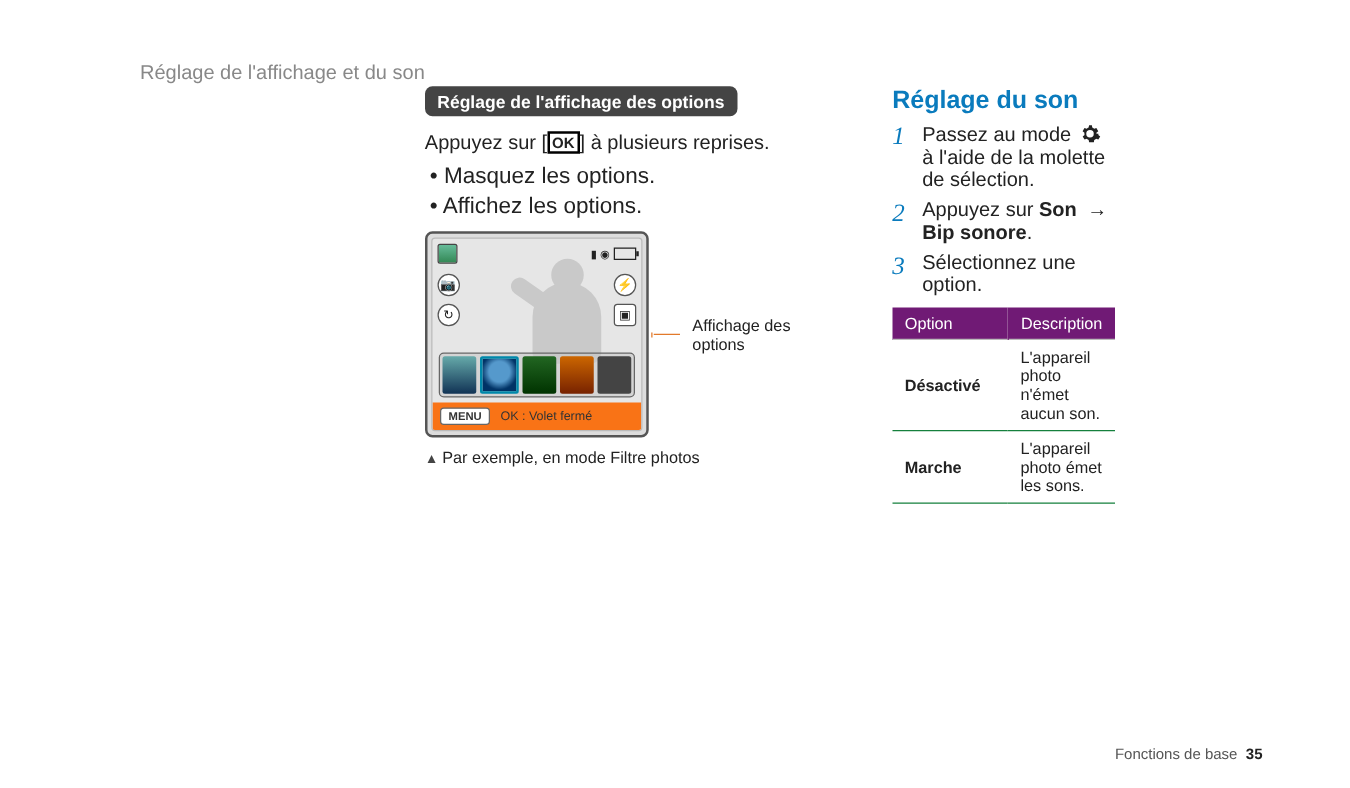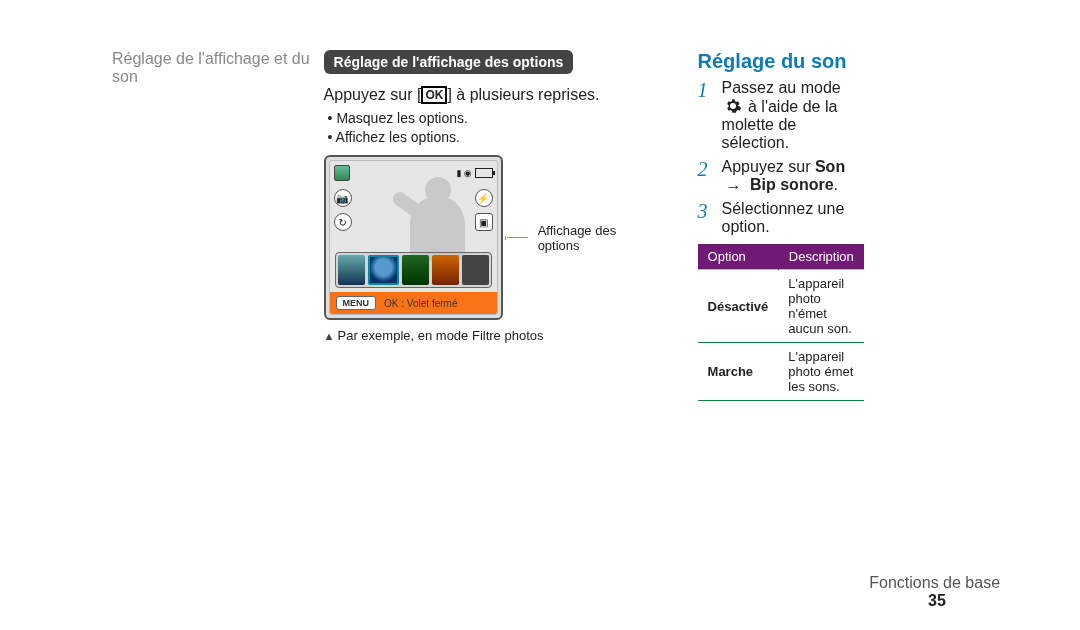--- a/index.html
+++ b/index.html
@@ -24,20 +24,21 @@
   }
   .hr {
     border: none;
     border-top: 1px solid #ccc;
     margin-bottom: 15px;
   }
   .columns {
     display: flex;
     gap: 60px;
     flex: 1;
+    margin-top: 19px;
   }
   .col { flex: 1; }
   .pill {
     display: inline-block;
     background: #444;
     color: #fff;
     padding: 4px 10px;
     border-radius: 6px;
     font-size: 14px;
     font-weight: bold;
@@ -48,21 +49,21 @@
   .ok-symbol {
     display: inline-block;
     font-weight: bold;
     border: 2px solid #000;
     padding: 0 2px;
     font-size: 12px;
     line-height: 14px;
     vertical-align: 1px;
   }
   .bullets { list-style: none; margin: 4px 0 10px 4px; }
-  .bullets li { font-size: 14px; margin: 3px 0; }
+  .bullets li { font-size: 18px; margin: 3px 0; }
   .bullets li::before { content: "• "; }
   .figure-wrap { margin-top: 8px; }
   .figure-row { display: flex; align-items: center; gap: 10px; }
   .lcd {
     width: 220px;
     border: 2px solid #555;
     border-radius: 6px;
     background: #ddd;
     padding: 3px;
   }
@@ -197,21 +198,21 @@
   table.opt th:first-child { border-right: 1px solid #fff0; }
   table.opt td {
     padding: 6px 10px;
     border-bottom: 1px solid #15803d;
   }
   table.opt td:first-child { font-weight: bold; width: 100px; }
   table.opt tr.rowline td { border-top: 1px solid #bbb; }
 
   .footer {
     text-align: center;
-    font-size: 16px;
+    font-size: 12px;
     color: #555;
     margin-top: auto;
     padding-top: 10px;
   }
   .footer .pn { font-weight: bold; color:#222; }
 </style>
 </head>
 <body>
 
 <div class="page">

